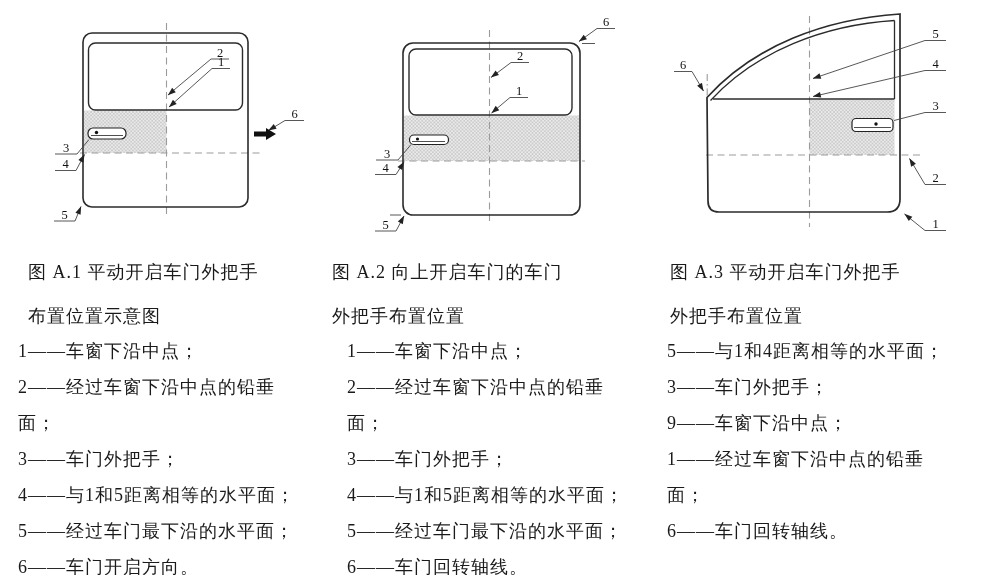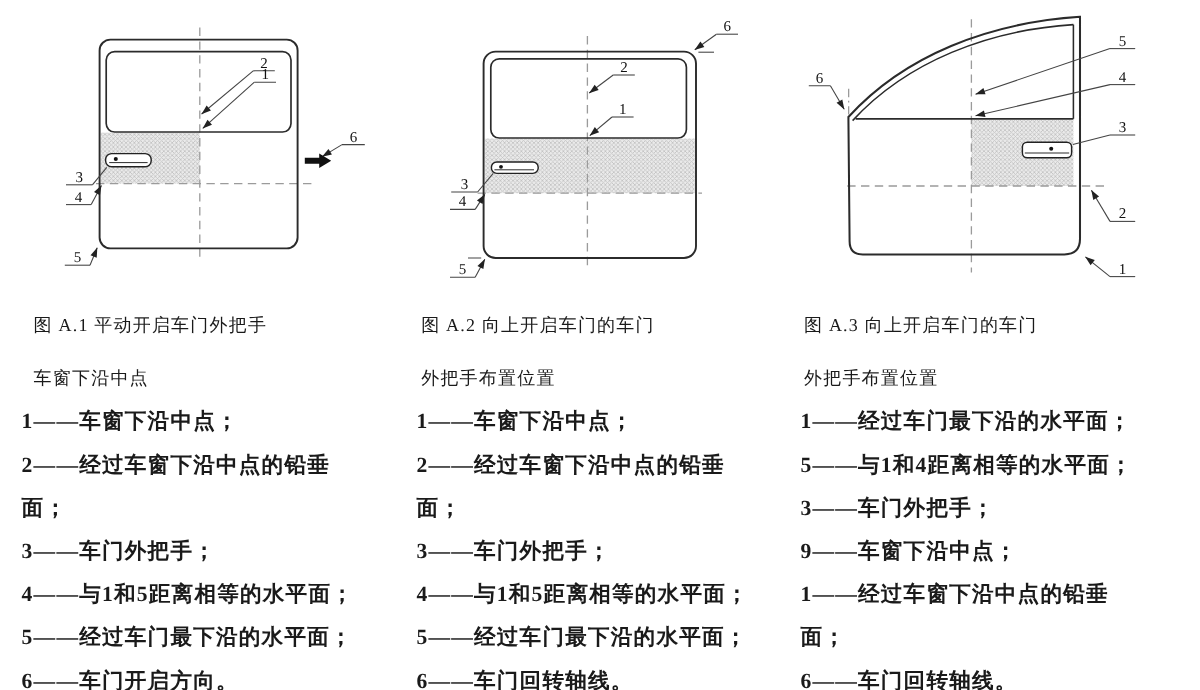--- a/index.html
+++ b/index.html
@@ -1,22 +1,22 @@
 <!DOCTYPE html>
 <html><head>
 <meta charset="utf-8">
 <style>
   html,body{margin:0;padding:0;background:#fff;}
   .page{position:relative;width:1000px;height:575px;background:#ffffff;overflow:hidden;
         font-family:"Liberation Serif","DejaVu Serif",serif;color:#1a1a1a;}
   .fig-svg{position:absolute;top:0;}
-  .caption{position:absolute;white-space:nowrap;font-size:15px;letter-spacing:1px;}
+  .caption{position:absolute;white-space:nowrap;font-size:18px;letter-spacing:1px;}
   .cap-line{height:44px;line-height:44px;}
   .legend{position:absolute;white-space:nowrap;font-size:18px;letter-spacing:1px;}
-  .lg-line{height:36px;line-height:36px;font-weight:bold;}
+  .lg-line{height:36px;line-height:36px;}
   svg text{font-family:"Liberation Serif","DejaVu Serif",serif;font-size:12.5px;fill:#111;}
   svg .ln{stroke:#2b2b2b;fill:none;}
   svg .thin{stroke:#444;stroke-width:0.9;fill:none;}
   svg .dash{stroke:#9b9b9b;stroke-width:1.1;fill:none;stroke-dasharray:7 4.5;}
 </style>
 </head>
 <body>
 
 <div class="page">
 
@@ -189,52 +189,51 @@
     </g>
     <g>
       <text x="269.5" y="228" text-anchor="middle">1</text>
       <line class="thin" x1="259" y1="230.5" x2="280" y2="230.5"></line>
       <line class="thin" x1="259" y1="230.5" x2="238.5" y2="214" marker-end="url(#ar3)"></line>
     </g>
   </svg>
 
   <div class="caption" style="left:28px;top:250px">
     <div class="cap-line">图 A.1  平动开启车门外把手</div>
-    <div class="cap-line">车窗下沿中点</div>
+    <div class="cap-line">布置位置示意图</div>
   </div>
   <div class="legend" style="left:18px;top:333px">
     <div class="lg-line">1——车窗下沿中点；</div>
     <div class="lg-line">2——经过车窗下沿中点的铅垂</div>
     <div class="lg-line">面；</div>
     <div class="lg-line">3——车门外把手；</div>
     <div class="lg-line">4——与1和5距离相等的水平面；</div>
     <div class="lg-line">5——经过车门最下沿的水平面；</div>
     <div class="lg-line">6——车门开启方向。</div>
   </div>
 
-  <div class="caption" style="left:351px;top:250px">
+  <div class="caption" style="left:332px;top:250px">
     <div class="cap-line">图 A.2  向上开启车门的车门</div>
     <div class="cap-line">外把手布置位置</div>
   </div>
   <div class="legend" style="left:347px;top:333px">
     <div class="lg-line">1——车窗下沿中点；</div>
     <div class="lg-line">2——经过车窗下沿中点的铅垂</div>
     <div class="lg-line">面；</div>
     <div class="lg-line">3——车门外把手；</div>
     <div class="lg-line">4——与1和5距离相等的水平面；</div>
     <div class="lg-line">5——经过车门最下沿的水平面；</div>
     <div class="lg-line">6——车门回转轴线。</div>
   </div>
 
   <div class="caption" style="left:670px;top:250px">
-    <div class="cap-line">图 A.3  向上开启车门的车门</div>
+    <div class="cap-line">图 A.3  平动开启车门外把手</div>
     <div class="cap-line">外把手布置位置</div>
   </div>
   <div class="legend" style="left:667px;top:333px">
-    <div class="lg-line">1——经过车门最下沿的水平面；</div>
     <div class="lg-line">5——与1和4距离相等的水平面；</div>
     <div class="lg-line">3——车门外把手；</div>
     <div class="lg-line">9——车窗下沿中点；</div>
     <div class="lg-line">1——经过车窗下沿中点的铅垂</div>
     <div class="lg-line">面；</div>
     <div class="lg-line">6——车门回转轴线。</div>
   </div>
 
 </div>
 

